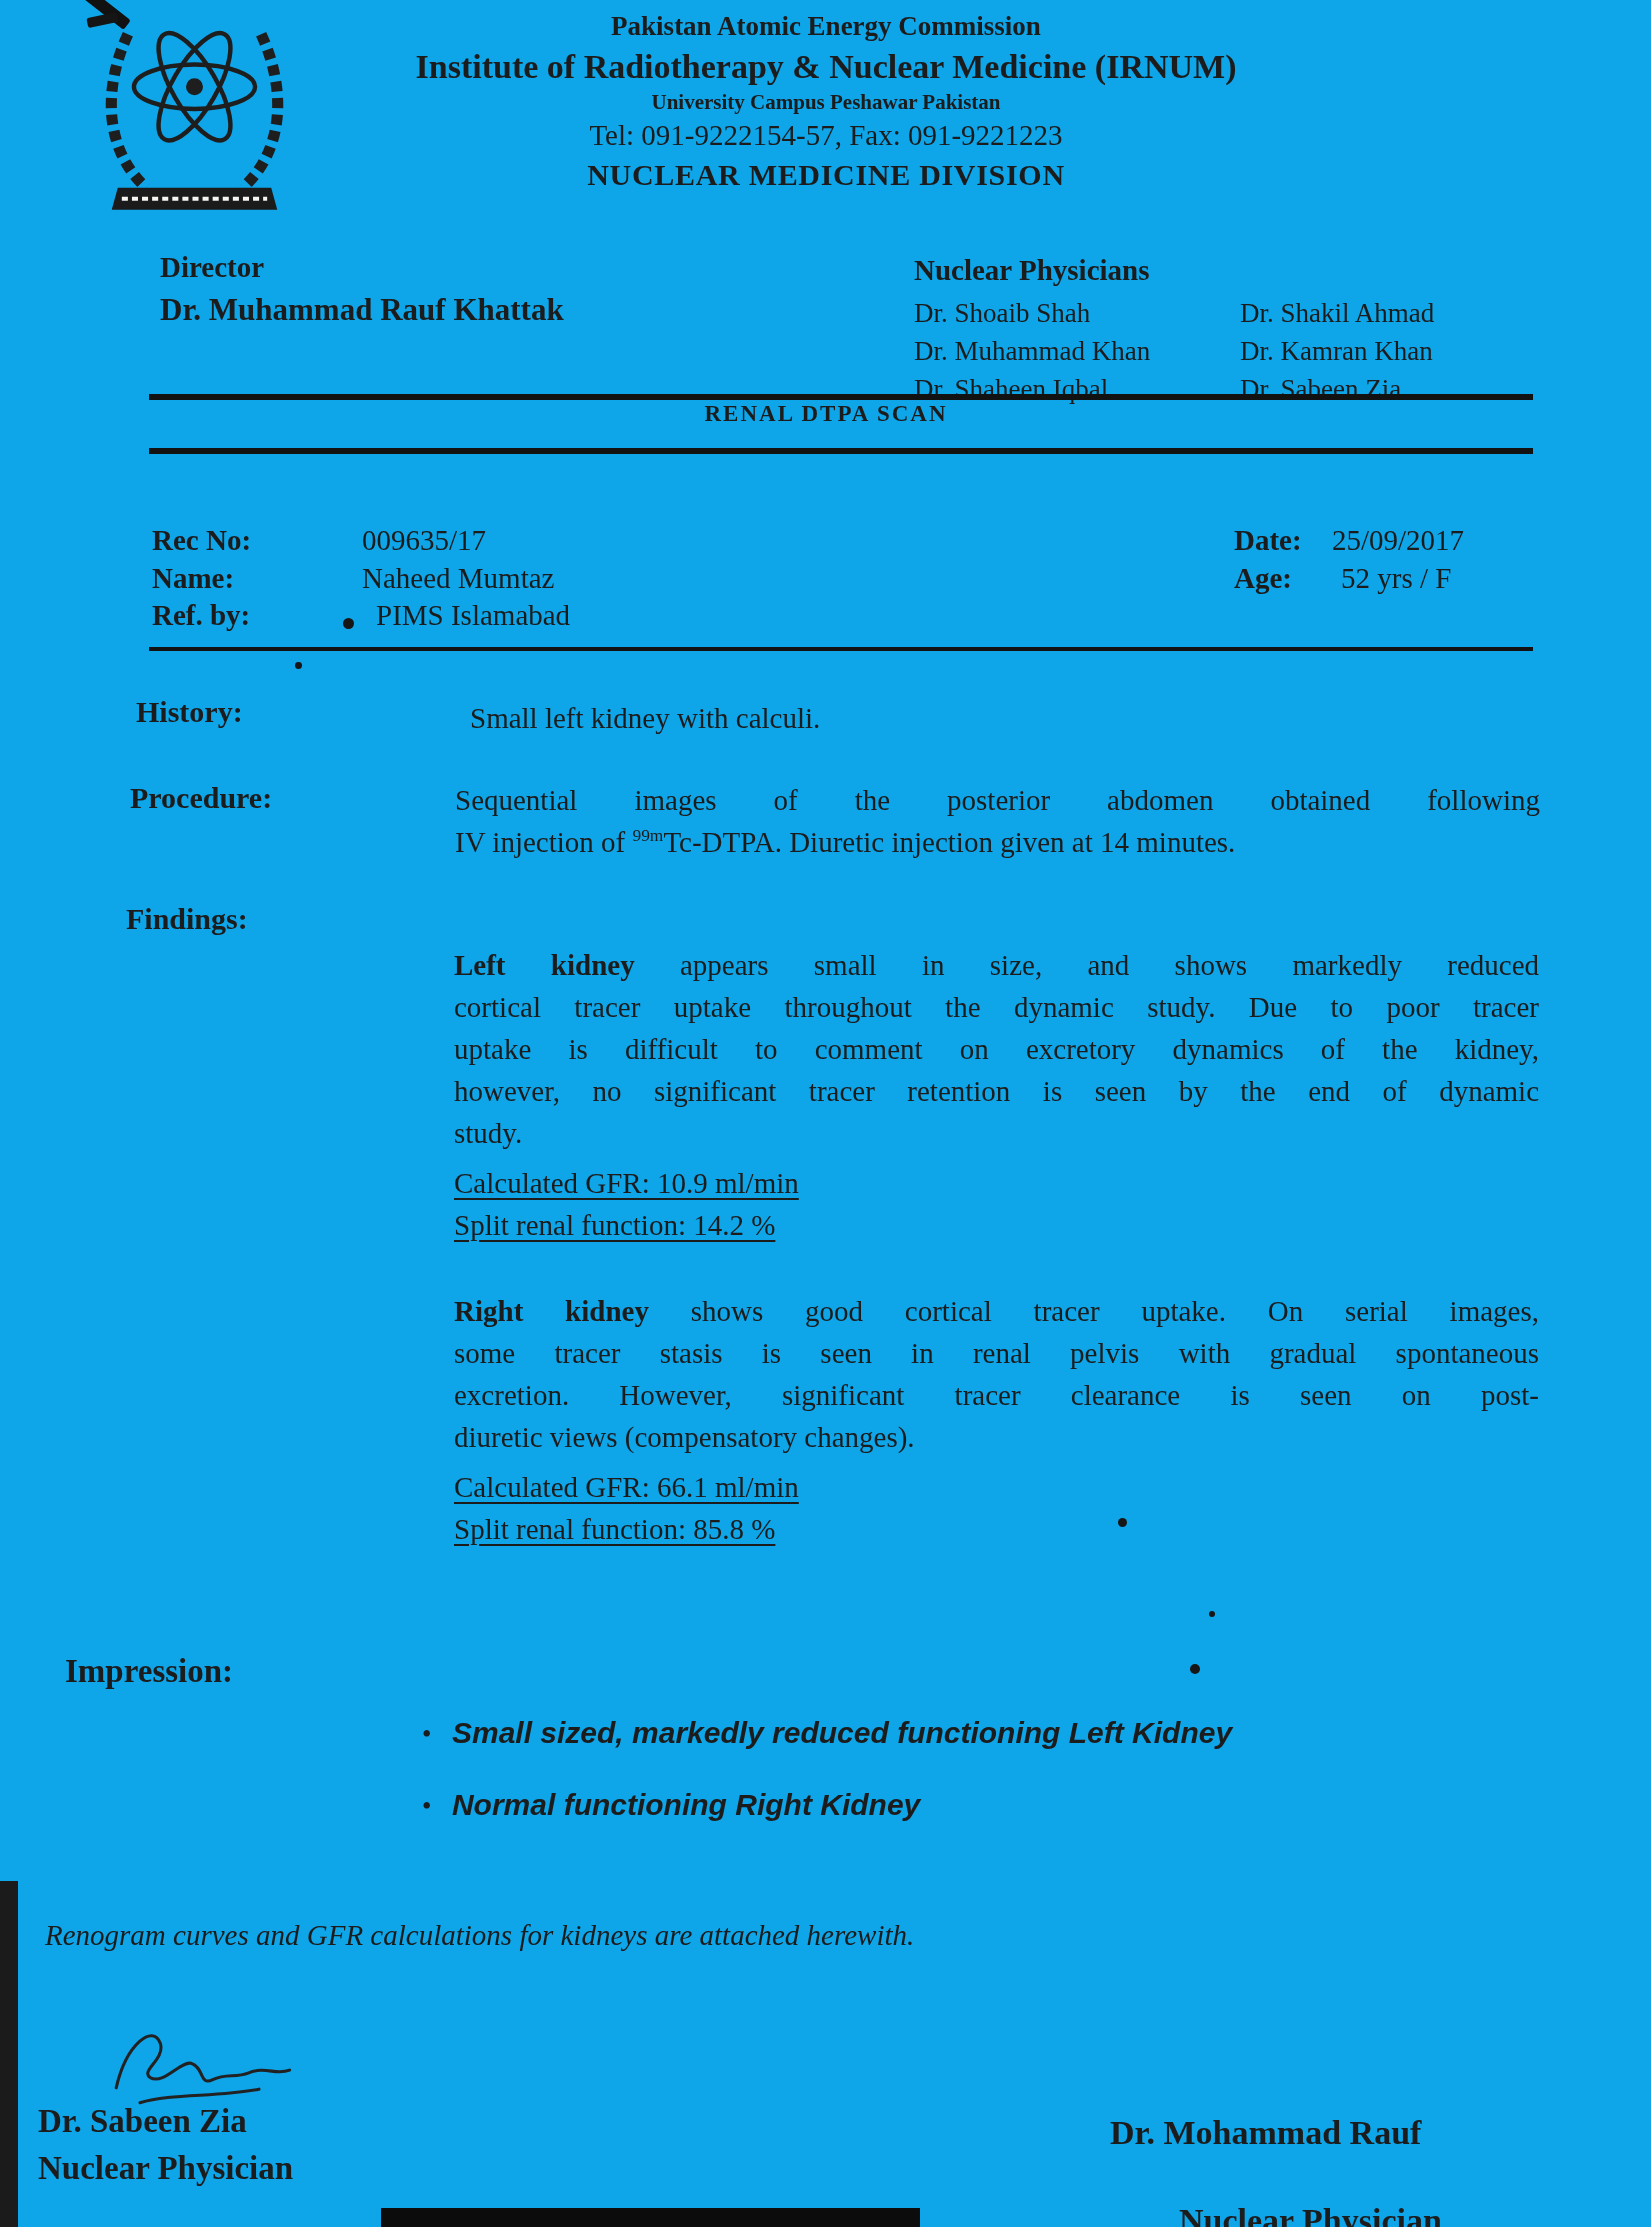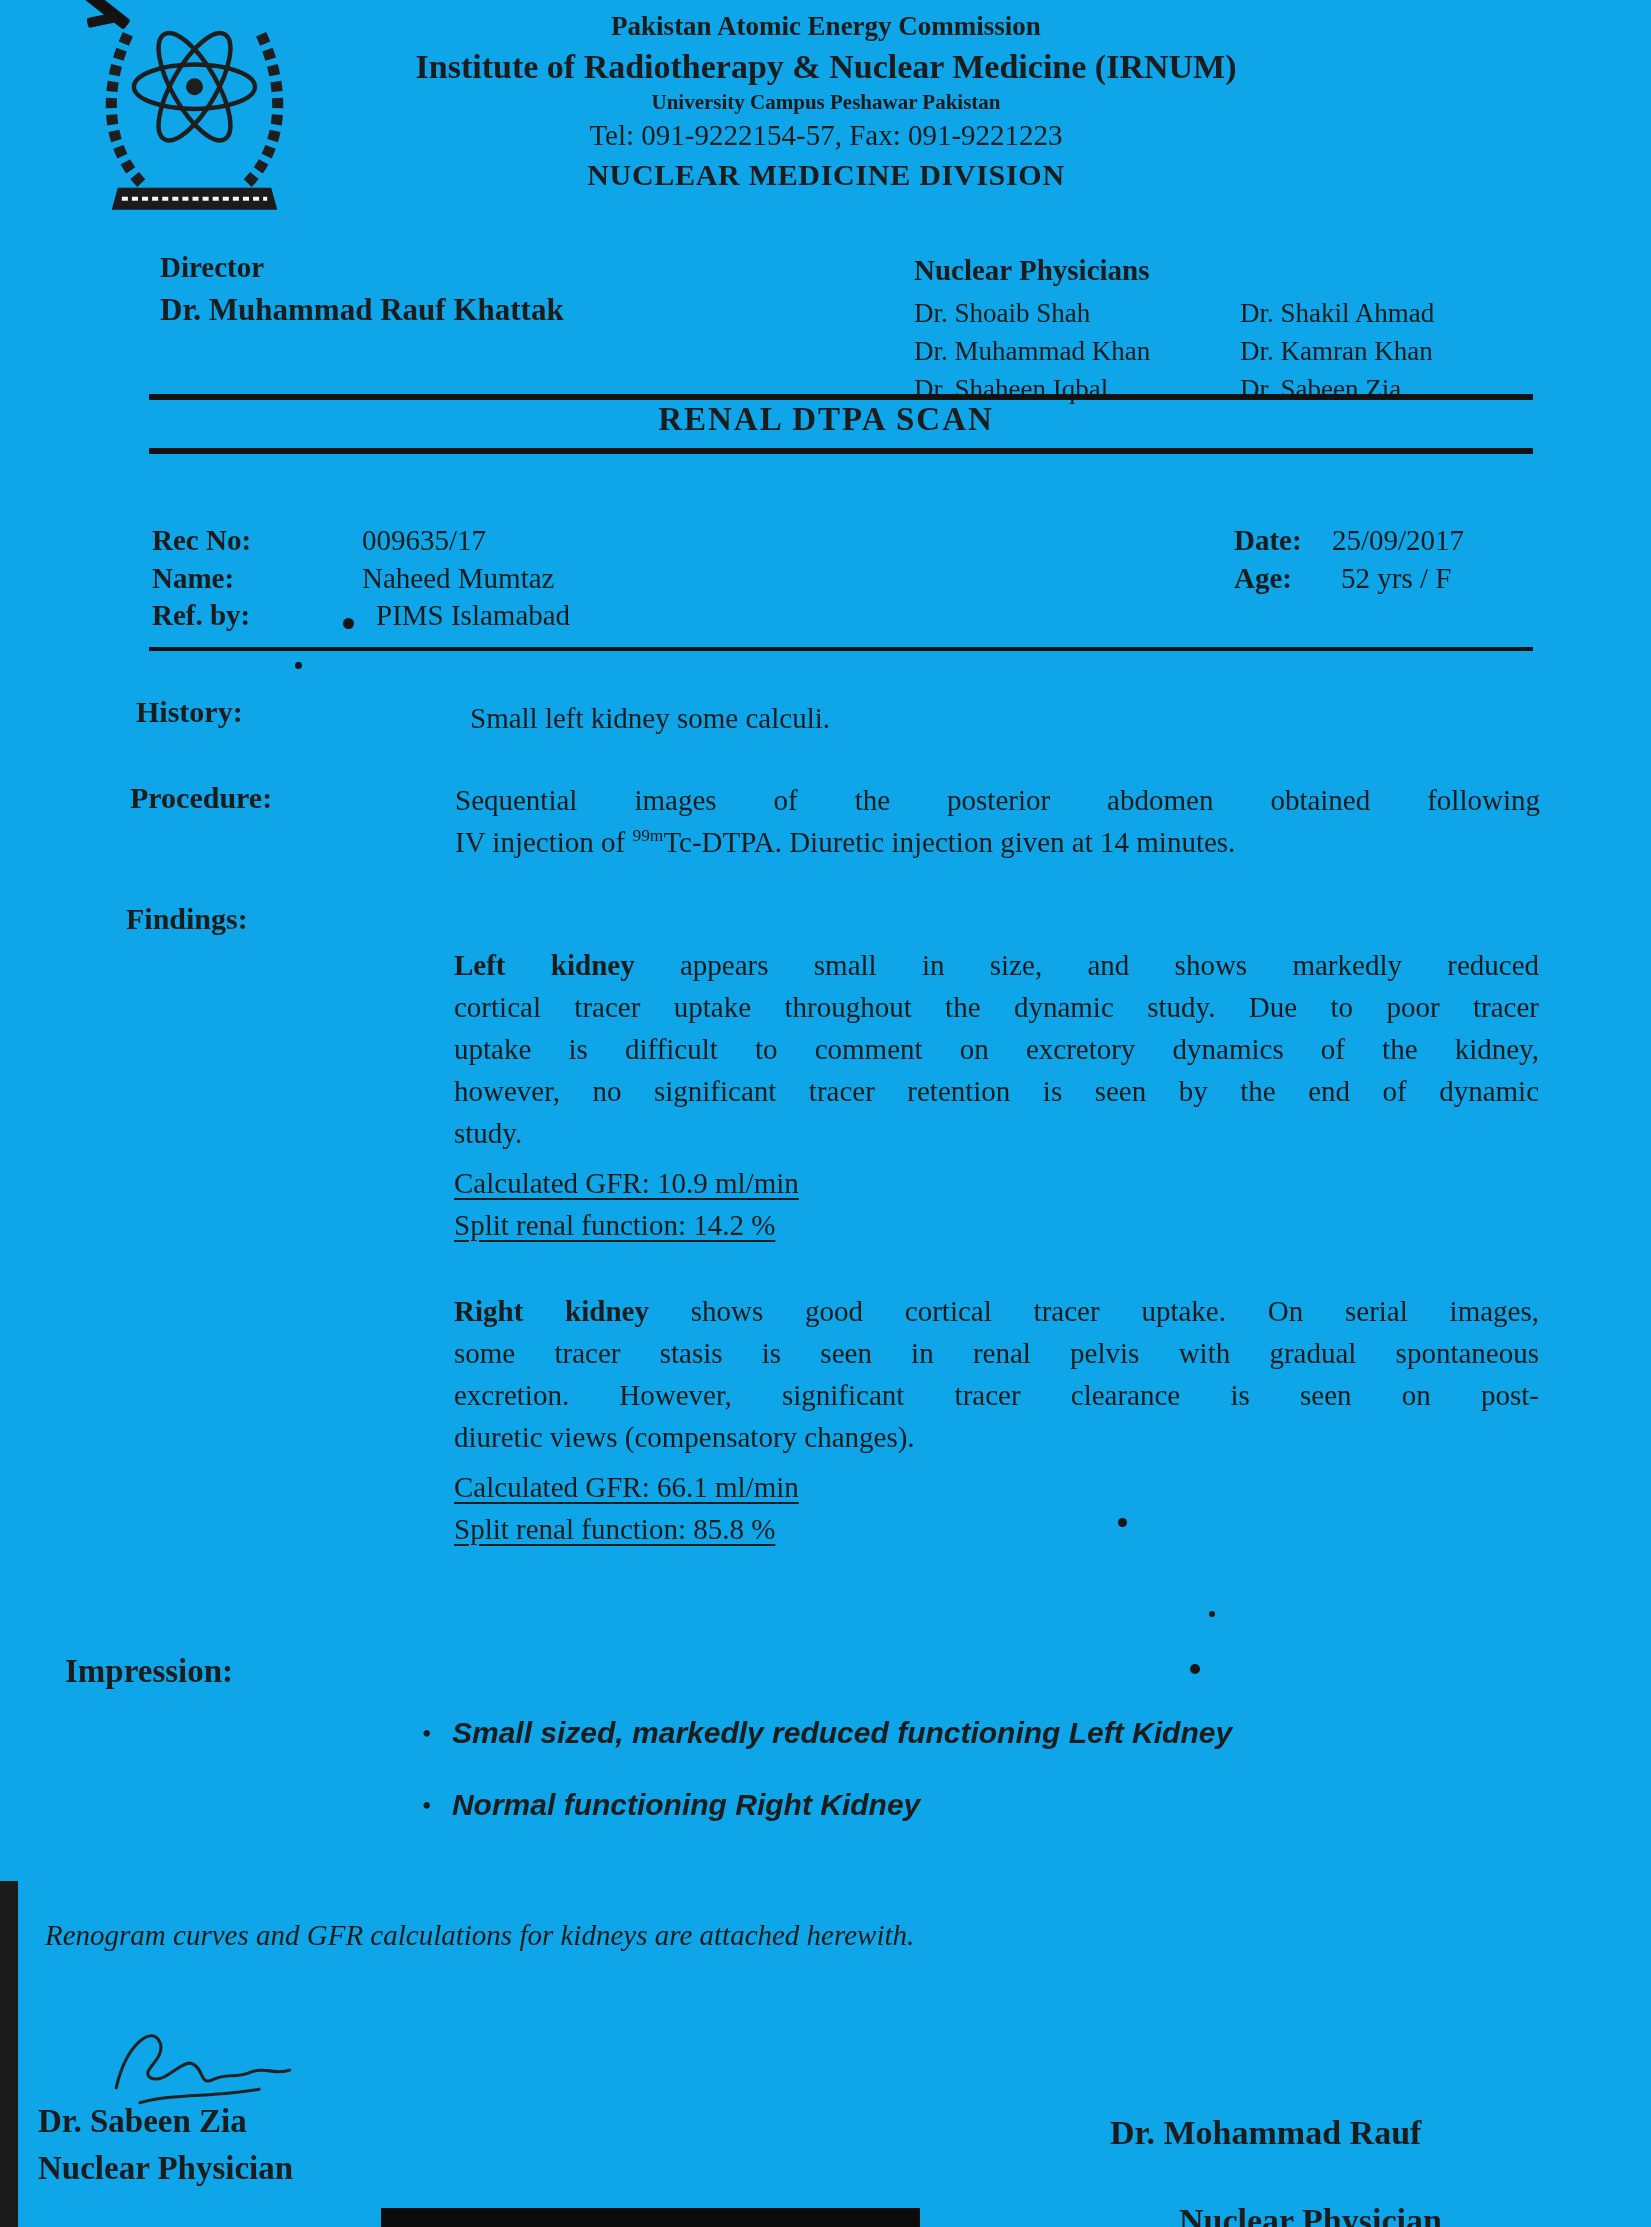--- a/index.html
+++ b/index.html
@@ -34,21 +34,21 @@
   .director .d2{font-size:31px;font-weight:bold;margin-top:8.2px;}
   .physicians{top:254px;left:914px;}
   .physicians .ph-head{font-size:29px;font-weight:bold;margin-bottom:6.8px;}
   .ph-grid{display:grid;grid-template-columns:326px auto;font-size:27px;line-height:38px;}
 
   .rule{left:149px;width:1384px;background:#121212;}
   .rule1{top:394px;height:6.1px;}
   .rule2{top:448px;height:6.1px;}
   .rule3{top:647px;height:4.1px;}
 
-  .scan-title{top:401px;left:0;width:1652px;text-align:center;font-size:33px;font-weight:bold;letter-spacing:2px;}
+  .scan-title{top:401px;left:0;width:1652px;text-align:center;font-size:23px;font-weight:bold;letter-spacing:2px;}
 
   
   .pt{font-size:29px;}
   .pt-label{font-weight:bold;}
 
   
   .sec-label{font-size:30px;font-weight:bold;}
 
   .body-text{font-size:29px;line-height:42px;}
   .block{width:1085px;}
@@ -138,21 +138,21 @@
   <div class="abs pt" style="top:562px;left:362px;">Naheed Mumtaz</div>
   <div class="abs pt pt-label" style="top:562px;left:1234px;">Age:</div>
   <div class="abs pt" style="top:562px;left:1341px;">52 yrs / F</div>
 
   <div class="abs pt pt-label" style="top:599px;left:152px;">Ref. by:</div>
   <div class="abs pt" style="top:599px;left:376px;">PIMS Islamabad</div>
 
   <div class="abs rule rule3"></div>
 
   <div class="abs sec-label" style="top:695px;left:136px;">History:</div>
-  <div class="abs body-text" style="top:697px;left:470px;">Small left kidney some calculi.</div>
+  <div class="abs body-text" style="top:697px;left:470px;">Small left kidney with calculi.</div>
 
   <div class="abs sec-label" style="top:781px;left:130px;">Procedure:</div>
   <div class="abs body-text block" style="top:779px;left:455px;">
     <div class="jline">Sequential images of the posterior abdomen obtained following</div>
     <div class="lline"><span>IV injection of </span><sup>99m</sup><span>Tc-DTPA. Diuretic injection given at 14 minutes.</span></div>
   </div>
 
   <div class="abs sec-label" style="top:902px;left:126px;">Findings:</div>
 
   <div class="abs body-text block" style="top:944px;left:454px;">

